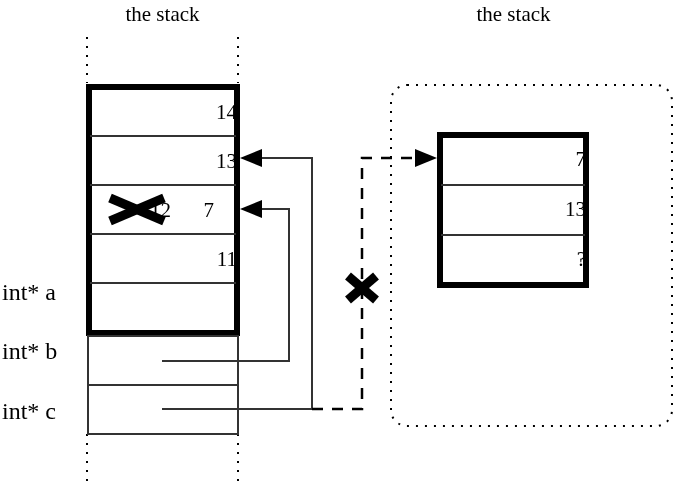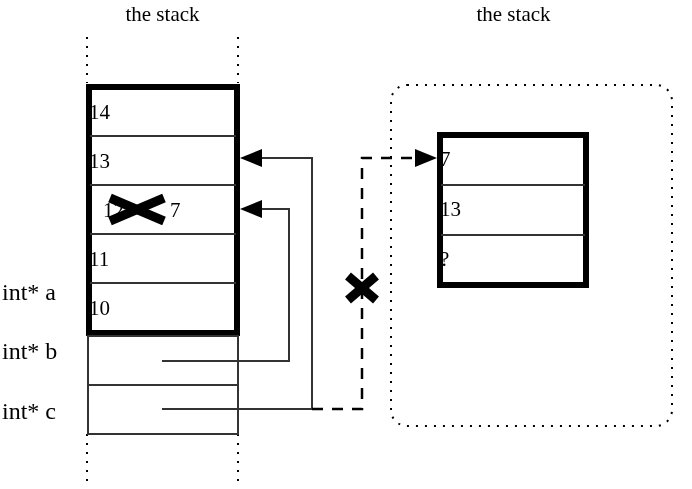--- a/index.html
+++ b/index.html
@@ -1,20 +1,20 @@
 <!DOCTYPE html>
 <html><head>
 <meta charset="utf-8">
 <style>
   html,body{margin:0;padding:0;background:#ffffff;}
   body{width:692px;height:489px;overflow:hidden;font-family:"Liberation Serif","DejaVu Serif",serif;color:#000;}
   #root{position:relative;width:692px;height:487px;}
   .abs{position:absolute;}
   .title{font-size:21px;color:#000;text-align:center;white-space:nowrap;}
-  .cellnum{font-size:21px;text-align:left;line-height:1;}
+  .cellnum{font-size:21px;text-align:right;line-height:1;}
   .varlabel{font-size:24px;white-space:nowrap;line-height:1;}
   svg{display:block;}
   .nosel{user-select:none;}
 </style>
 </head>
 <body>
 
 <div id="root">
 
   <div class="abs title nosel" style="left:86px;top:2px;width:153px;">the stack</div>
@@ -61,21 +61,20 @@
       <line x1="348" y1="276" x2="376" y2="300" stroke="#000" stroke-width="9" stroke-linecap="butt"></line>
       <line x1="348" y1="300" x2="376" y2="276" stroke="#000" stroke-width="9" stroke-linecap="butt"></line>
     </g>
   </svg>
 
   <div class="abs cellnum nosel" style="left:89px;top:102px;width:148px;">14</div>
   <div class="abs cellnum nosel" style="left:89px;top:151px;width:148px;">13</div>
   <div class="abs cellnum nosel" style="left:103px;top:200px;width:68px;">12</div>
   <div class="abs cellnum nosel" style="left:170px;top:200px;width:44px;">7</div>
   <div class="abs cellnum nosel" style="left:89px;top:249px;width:148px;">11</div>
-  <div class="abs cellnum nosel" style="left:89px;top:298px;width:148px;">10</div>
 
   <div class="abs varlabel nosel" style="left:2px;top:280px;">int* a</div>
   <div class="abs varlabel nosel" style="left:2px;top:339px;">int* b</div>
   <div class="abs varlabel nosel" style="left:2px;top:399px;text-align:center;">int* c</div>
 
   <div class="abs cellnum nosel" style="left:440px;top:149px;width:146px;">7</div>
   <div class="abs cellnum nosel" style="left:440px;top:199px;width:146px;">13</div>
   <div class="abs cellnum nosel" style="left:440px;top:249px;width:146px;">?</div>
 
 </div>

